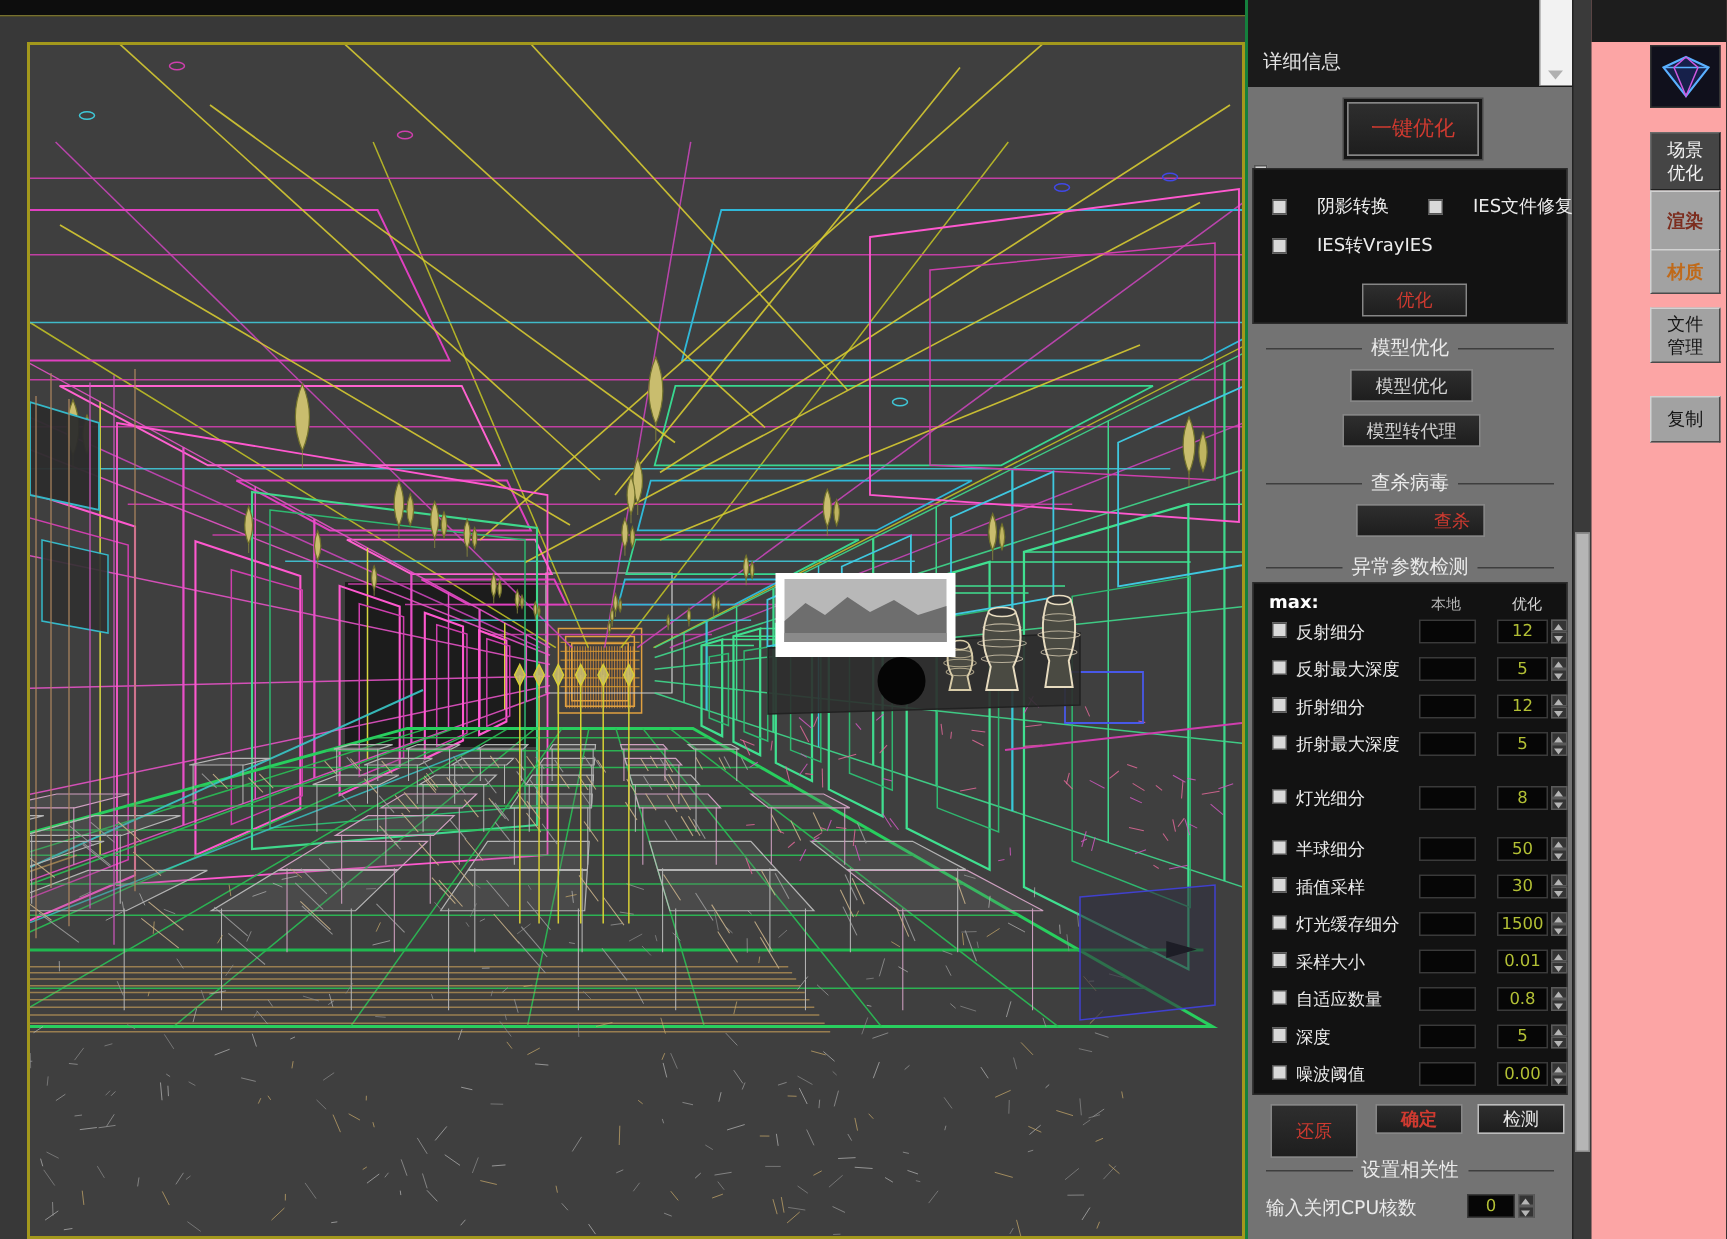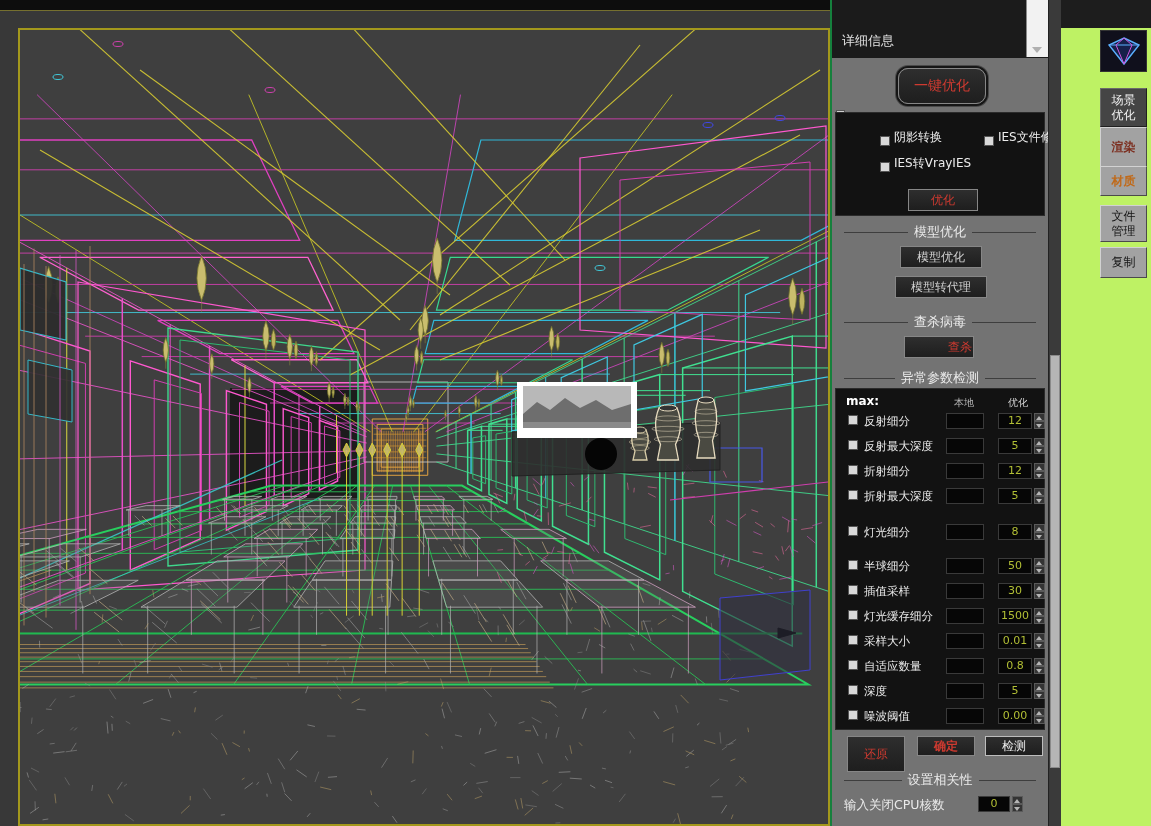--- a/index.html
+++ b/index.html
@@ -16,28 +16,28 @@
   
   .panel{position:absolute;left:830px;top:0;width:218px;height:826px;background:#737373;border-left:2px solid #15803d;box-sizing:border-box;}
   .p-header{position:absolute;left:0;top:0;right:0;height:58px;background:#1b1b1b;}
   .p-title{position:absolute;left:10px;top:32px;font-size:13px;color:#e2e2e2;}
   .combo-scroll{position:absolute;right:0;top:0;width:22px;height:57px;background:#f2f2f2;border-left:1px solid #8a8a8a;box-sizing:border-box;}
   .combo-chev{position:absolute;left:5px;bottom:4px;width:0;height:0;border-left:5px solid transparent;border-right:5px solid transparent;border-top:6px solid #b0b0b0;}
 
   .btn{position:absolute;display:flex;align-items:center;justify-content:center;box-sizing:border-box;
        background:linear-gradient(#2e2e2e,#1e1e1e);border:1px solid #868686;color:#d0d0d0;font-size:12px;cursor:default;}
   .btn.red{color:#cf3a30;}
-  .btn.big{font-size:14px;box-shadow:0 0 0 2px #161616,0 0 0 3px #4a4a4a;border-radius:10px;}
+  .btn.big{font-size:14px;box-shadow:0 0 0 2px #161616,0 0 0 3px #4a4a4a;}
   .btn.lite{border-color:#bdbdbd;color:#eaeaea;}
 
   .mini-sq{position:absolute;left:4px;top:110px;width:7px;height:7px;background:#cfcfcf;border:1px solid #555;}
 
   .grpbox{position:absolute;left:3px;right:3px;background:#121212;border:1px solid #2b2b2b;box-sizing:border-box;}
 
-  .cbitem{position:absolute;display:flex;align-items:flex-end;gap:4px;color:#ededed;font-size:12px;white-space:nowrap;margin-left:32px;}
+  .cbitem{position:absolute;display:flex;align-items:center;gap:20px;color:#ededed;font-size:12px;white-space:nowrap;}
   .cb{width:10px;height:10px;background:#d9d9d9;border:1px solid #555;box-sizing:border-box;flex:0 0 auto;}
 
   .sech{position:absolute;left:6px;right:6px;height:16px;display:flex;align-items:center;color:#eaeaea;font-size:13px;}
   .sech::before,.sech::after{content:'';flex:1;height:1px;background:#3e3e3e;margin:0 6px;}
   .sech span{white-space:nowrap;}
 
   .colmax{position:absolute;left:10px;top:5px;font-size:12px;font-weight:bold;color:#ffffff;}
   .colloc{position:absolute;left:118px;top:7px;font-size:10px;color:#b5b5b5;}
   .colopt{position:absolute;left:172px;top:7px;font-size:10px;color:#d8d8d8;}
 
@@ -56,33 +56,33 @@
 
   .cpu-label{position:absolute;left:12px;top:797px;font-size:12.5px;color:#eaeaea;white-space:nowrap;}
   .cpu-inp{left:146px;top:796px;width:32px;position:absolute;}
   .cpu-spin{left:180px;top:796px;}
 
   
   .sbar{position:absolute;left:1048px;top:0;width:13px;height:826px;background:#3a3a3a;border-left:1px solid #222;box-sizing:border-box;}
   .sthumb{position:absolute;left:1px;top:355px;width:10px;height:413px;background:#b5b5b5;border:1px solid #8a8a8a;box-sizing:border-box;}
 
   
-  .toolbar{position:absolute;left:1061px;top:0;width:90px;height:826px;background:#bef264;}
+  .toolbar{position:absolute;left:1061px;top:0;width:90px;height:826px;background:#fca5a5;}
   .tb-top{position:absolute;left:0;top:0;width:90px;height:28px;background:#1d1d1d;}
   .logo{position:absolute;left:39px;top:30px;width:47px;height:42px;background:#10101c;border:1px solid #333;
         display:flex;align-items:center;justify-content:center;box-sizing:border-box;}
   .tb-btn{position:absolute;left:39px;width:47px;display:flex;align-items:center;justify-content:center;
           font-size:12px;background:#a2a2a2;border:1px solid;border-color:#d2d2d2 #4a4a4a #4a4a4a #d2d2d2;
           box-sizing:border-box;line-height:1.2;}
   .tb-label{display:block;width:26px;margin:0 auto;word-break:break-all;text-align:center;}
   .tb0{top:88px;height:39px;background:#454545;color:#f0f0f0;border-color:#6a6a6a #1f1f1f #1f1f1f #6a6a6a;}
   .tb1{top:127px;height:41px;color:#7c2d1e;font-weight:bold;}
   .tb2{top:166px;height:30px;color:#c06a1a;font-weight:bold;}
   .tb3{top:205px;height:37px;color:#141414;}
-  .tb4{top:247px;height:31px;color:#141414;}
+  .tb4{top:264px;height:31px;color:#141414;}
 </style>
 </head>
 <body>
 
 <div class="stage">
 
   <div class="vp-area">
     <div class="vp-top1"></div>
     <div class="viewport">
       <svg id="wire" width="808" height="794" viewBox="0 0 808 794">
@@ -1015,21 +1015,21 @@
 
     <div class="sech" style="top:224px;">
       <span>模型优化</span>
     </div>
     <div class="btn" style="top:246px;left:68px;width:82px;height:22px;">模型优化</div>
     <div class="btn" style="top:276px;left:63px;width:92px;height:22px;">模型转代理</div>
 
     <div class="sech" style="top:314px;">
       <span>查杀病毒</span>
     </div>
-    <div class="btn red" style="top:336px;left:72px;width:70px;height:22px;padding-left:42px;">查杀</div>
+    <div class="btn red" style="top:336px;left:72px;width:86px;height:22px;padding-left:42px;">查杀</div>
 
     <div class="sech" style="top:370px;align-items:center;">
       <span>异常参数检测</span>
     </div>
     <div class="grpbox" style="top:388px;height:342px;">
       <span class="colmax">max:</span>
       <span class="colloc">本地</span>
       <span class="colopt">优化</span>
 
       <div class="prow" style="top:24px;">

